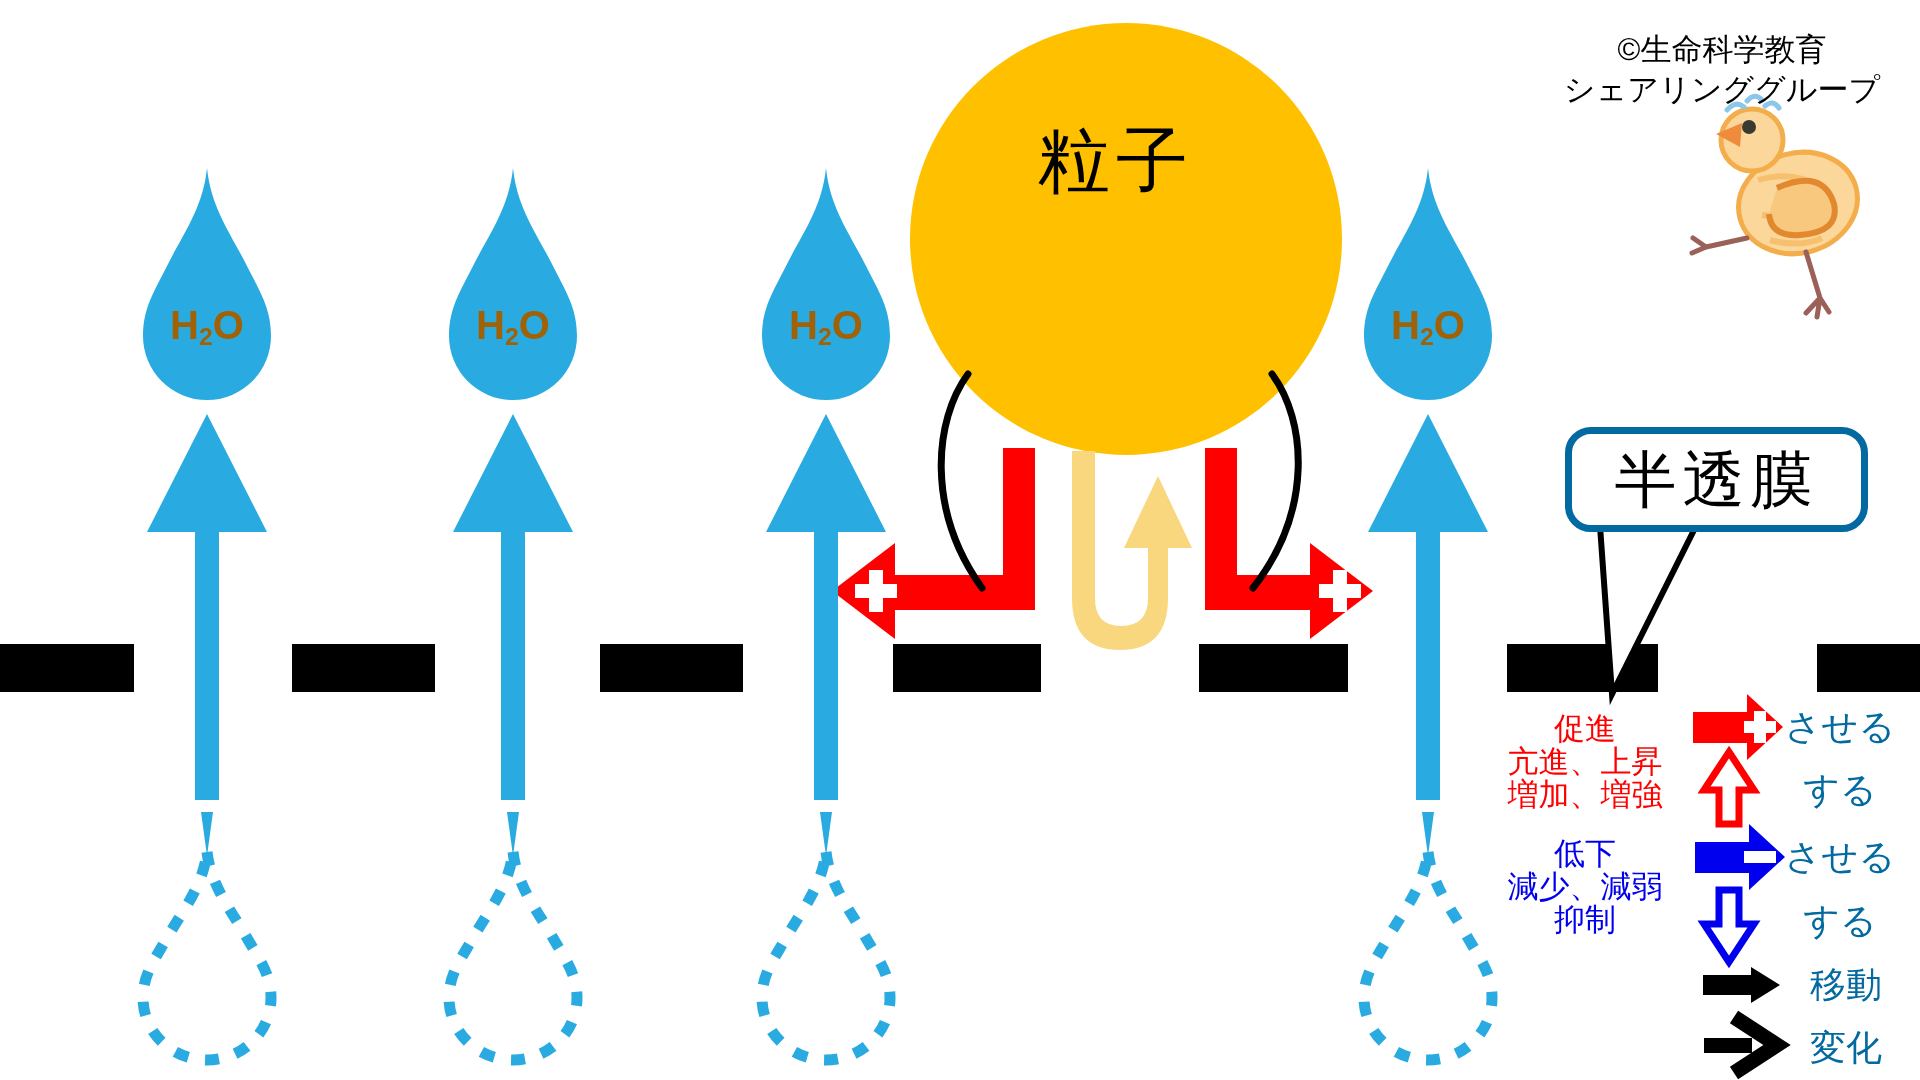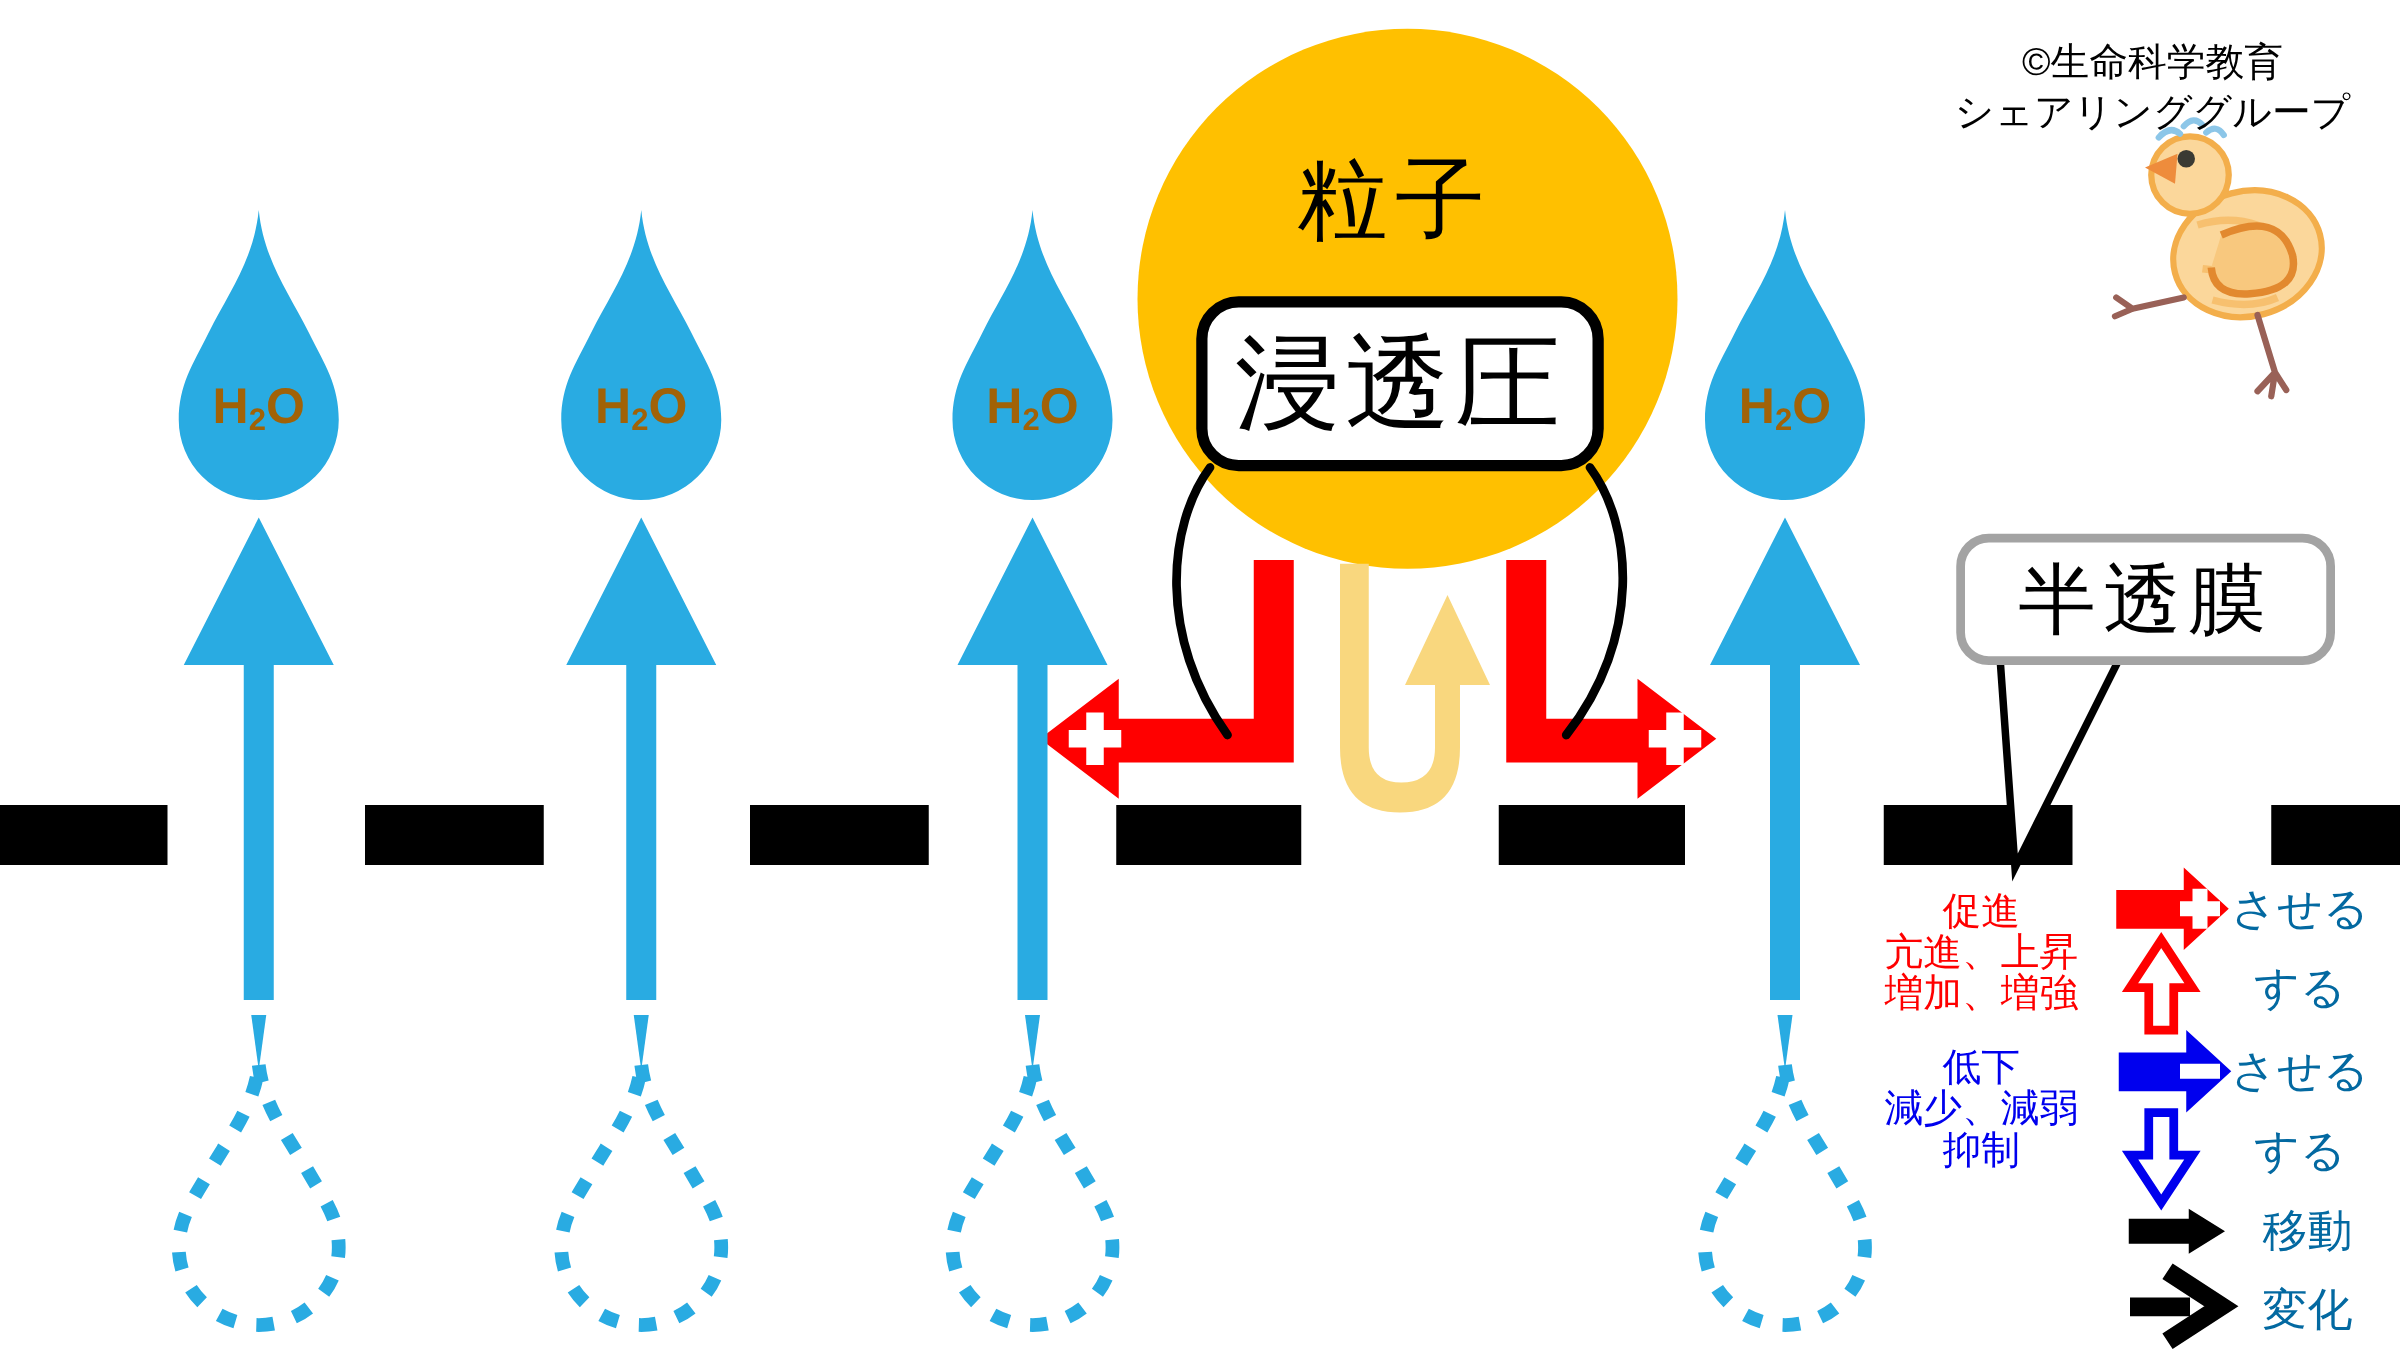--- a/index.html
+++ b/index.html
@@ -7,21 +7,21 @@
          font-family:"Liberation Sans",sans-serif;}
   #stage svg.layer{position:absolute;left:0;top:0;}
   .abs{position:absolute;}
   .jp{font-family:"Liberation Sans",sans-serif;}
   .h2o{font-weight:bold;font-size:40px;color:#a16207;text-align:center;line-height:1;}
   .h2o .sub{font-size:0.62em;vertical-align:-0.25em;}
   .particle-label{font-size:72px;letter-spacing:6px;color:#000;text-align:center;line-height:1;}
   .osmo-box{box-sizing:border-box;width:326px;height:140px;background:#fff;border:9px solid #000;
             border-radius:34px;display:flex;align-items:center;justify-content:center;
             font-size:84px;letter-spacing:4px;color:#000;}
-  .memb-box{box-sizing:border-box;width:303px;height:105px;background:#fff;border:7px solid #a3a3a3;
+  .memb-box{box-sizing:border-box;width:303px;height:105px;background:#fff;border:7px solid #0369a1;
             border-radius:26px;display:flex;align-items:center;justify-content:center;
             font-size:62px;letter-spacing:6px;color:#000;}
   .copyright{width:400px;text-align:center;font-size:31px;line-height:40px;color:#000;}
   .leg-words{width:240px;text-align:center;font-size:31px;line-height:33px;font-weight:500;}
   .leg-words.red{color:#ff0000;text-align:center;}
   .leg-words.blue{color:#0000ee;}
   .leg-label{width:120px;text-align:center;font-size:36px;color:#0369a1;line-height:40px;}
 </style>
 </head>
 <body>
@@ -125,23 +125,20 @@
       <path d="M1777,188 q46,-20 57,16 q6,28 -34,31 q-29,2 -31,-21" fill="#F8C87E" stroke="#E2892F" stroke-width="6"></path>
       <polygon points="1716,134 1742,123 1740,147" fill="#EE8C3C"></polygon>
       <circle cx="1749" cy="127" r="7" fill="#3A3A33"></circle>
       <path d="M1727,110 q9,-10 17,-3 M1747,101 q8,-9 15,-1 M1765,106 q8,-7 14,2" fill="none" stroke="#8CC6E8" stroke-width="5" stroke-linecap="round"></path>
       <path d="M1747,238 L1706,247 M1706,247 L1693,238 M1706,247 L1692,253 M1806,252 L1820,298 M1820,298 L1806,313 M1820,298 L1829,312 M1820,298 L1817,317" fill="none" stroke="#996157" stroke-width="5" stroke-linecap="round"></path>
     </g>
   </svg>
 
   <div class="abs jp particle-label" style="left:966px;top:124px;width:300px;">粒子</div>
 
-  <div class="abs jp osmo-box" style="left:957px;top:237px;">
-    <span>浸透圧</span>
-  </div>
 
   <div class="abs jp memb-box" style="left:1565px;top:427px;">
     <span>半透膜</span>
   </div>
 
   <div class="abs h2o" style="left:127px;top:305px;width:160px;">
     <span>H</span><span class="sub">2</span><span>O</span>
   </div>
   <div class="abs h2o" style="left:433px;top:305px;width:160px;">
     <span>H</span><span class="sub">2</span><span>O</span>

